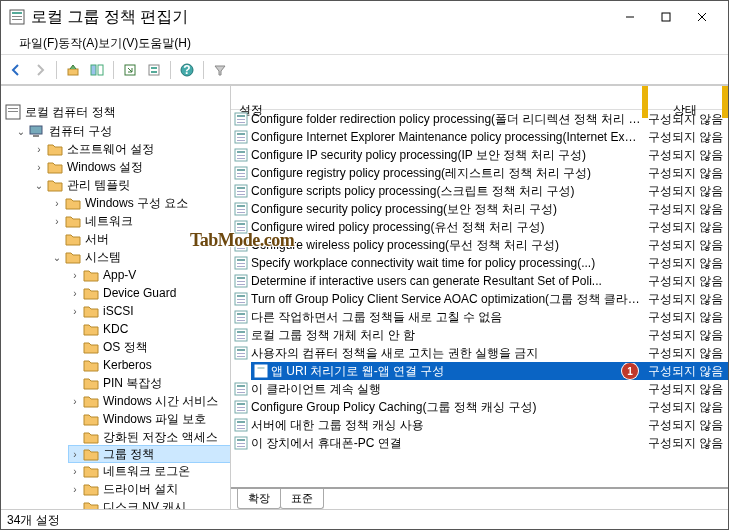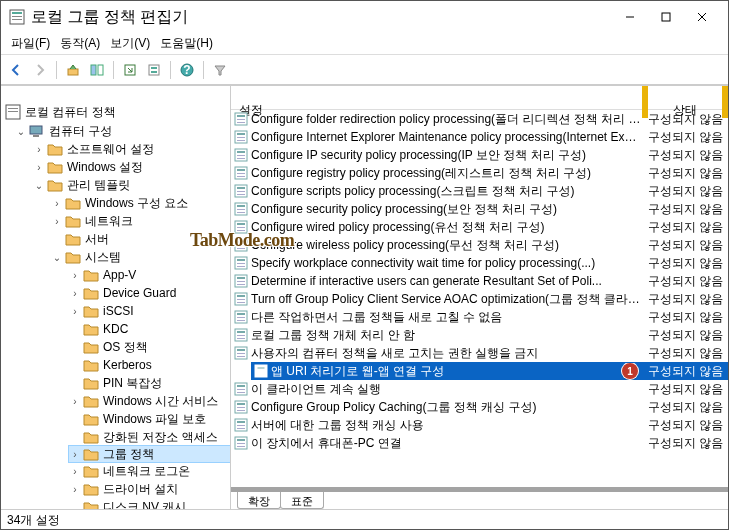--- a/index.html
+++ b/index.html
@@ -1,21 +1,21 @@
 <!DOCTYPE html>
 <html><head>
 <meta charset="utf-8">
 <style>
 * { box-sizing: border-box; margin: 0; padding: 0; font-family: "Segoe UI", "Malgun Gothic", sans-serif; font-size: 12px; }
 body { width: 729px; height: 530px; background: #fff; border: 1px solid #555; display: flex; flex-direction: column; overflow: hidden; }
 .titlebar { height: 32px; display: flex; align-items: center; padding: 0 8px; }
 .titlebar .app-icon { width: 16px; height: 16px; margin-right: 6px; }
 .titlebar .title { flex: 1; font-size: 16px; }
 .titlebar .win-btn { width: 36px; height: 28px; display: flex; align-items: center; justify-content: center; color: #000; }
-.menubar { height: 22px; display: flex; align-items: center; border-bottom: 1px solid #ddd; padding: 0 10px; gap: 10px; }
+.menubar { height: 22px; display: flex; align-items: center; border-bottom: 1px solid #ddd; padding: 0 18px; }
 .menubar .menu { cursor: default; }
 .toolbar { height: 30px; display: flex; align-items: center; border-bottom: 1px solid #ccc; padding: 0 4px; gap: 2px; }
 .tb-btn { width: 22px; height: 22px; display: flex; align-items: center; justify-content: center; border: 1px solid transparent; }
 .tb-sep { width: 1px; height: 18px; background: #ccc; margin: 0 3px; }
 .main { flex: 1; display: flex; overflow: hidden; border-top: 1px solid #ccc; }
 .tree-pane { width: 230px; border-right: 1px solid #ccc; overflow: auto; padding-top: 16px; }
 .tree-root-row { display: flex; align-items: center; height: 20px; padding-left: 4px; }
 .tree ul { list-style: none; }
 .tree li { white-space: nowrap; }
 .tree-row { display: flex; align-items: center; height: 18px; cursor: default; }
@@ -28,21 +28,21 @@
 .col-setting-h { flex: 1; }
 .col-state-h { width: 80px; text-align: center; }
 .list-body { flex: 1; overflow-y: scroll; overflow-x: hidden; }
 .row { display: flex; align-items: center; height: 18px; cursor: default; }
 .row .cell-icon { width: 20px; display: flex; justify-content: center; }
 .row .cell-setting { flex: 1; overflow: hidden; text-overflow: ellipsis; white-space: nowrap; padding-right: 6px; }
 .row .cell-state { width: 80px; overflow: hidden; text-overflow: ellipsis; white-space: nowrap; }
 .row.selected { background: #0a64c4; color: #fff; margin-left: 20px; }
 .row.selected svg * { stroke: #fff !important; }
 .badge { position: relative; display: inline-flex; width: 16px; height: 16px; border-radius: 50%; background: #c0392b; color: #fff; font-weight: bold; align-items: center; justify-content: center; font-size: 10px; margin-left: 4px; margin-right: 4px; box-shadow: 0 0 0 1px #fff, 0 1px 2px rgba(0,0,0,.4); }
-.tabbars { height: 22px; border-top: 5px solid #a3a3a3; display: flex; padding-left: 6px; gap: 0; }
+.tabbars { height: 22px; border-top: 2px solid #a3a3a3; display: flex; align-items: flex-end; padding-left: 6px; gap: 0; }
 .tabbars .tab { border: 1px solid #aaa; border-top: none; padding: 2px 10px; font-size: 11px; background: #fff; border-bottom-left-radius: 3px; border-bottom-right-radius: 3px; margin-right: -1px; }
 .tabbars .tab.active { font-weight: 500; }
 .statusbar { height: 20px; border-top: 1px solid #ccc; padding: 2px 6px; font-size: 11px; }
 .watermark { position: absolute; top: 230px; left: 190px; font-size: 18px; font-weight: bold; font-family: "Comic Sans MS", cursive; color: #6d480e; text-shadow: -1px -1px 0 #fff, 1px -1px 0 #fff, -1px 1px 0 #fff, 1px 1px 0 #fff; pointer-events: none; letter-spacing: -0.5px; }
 </style>
 </head>
 <body>
 
 <div class="titlebar">
   <span class="app-icon">

